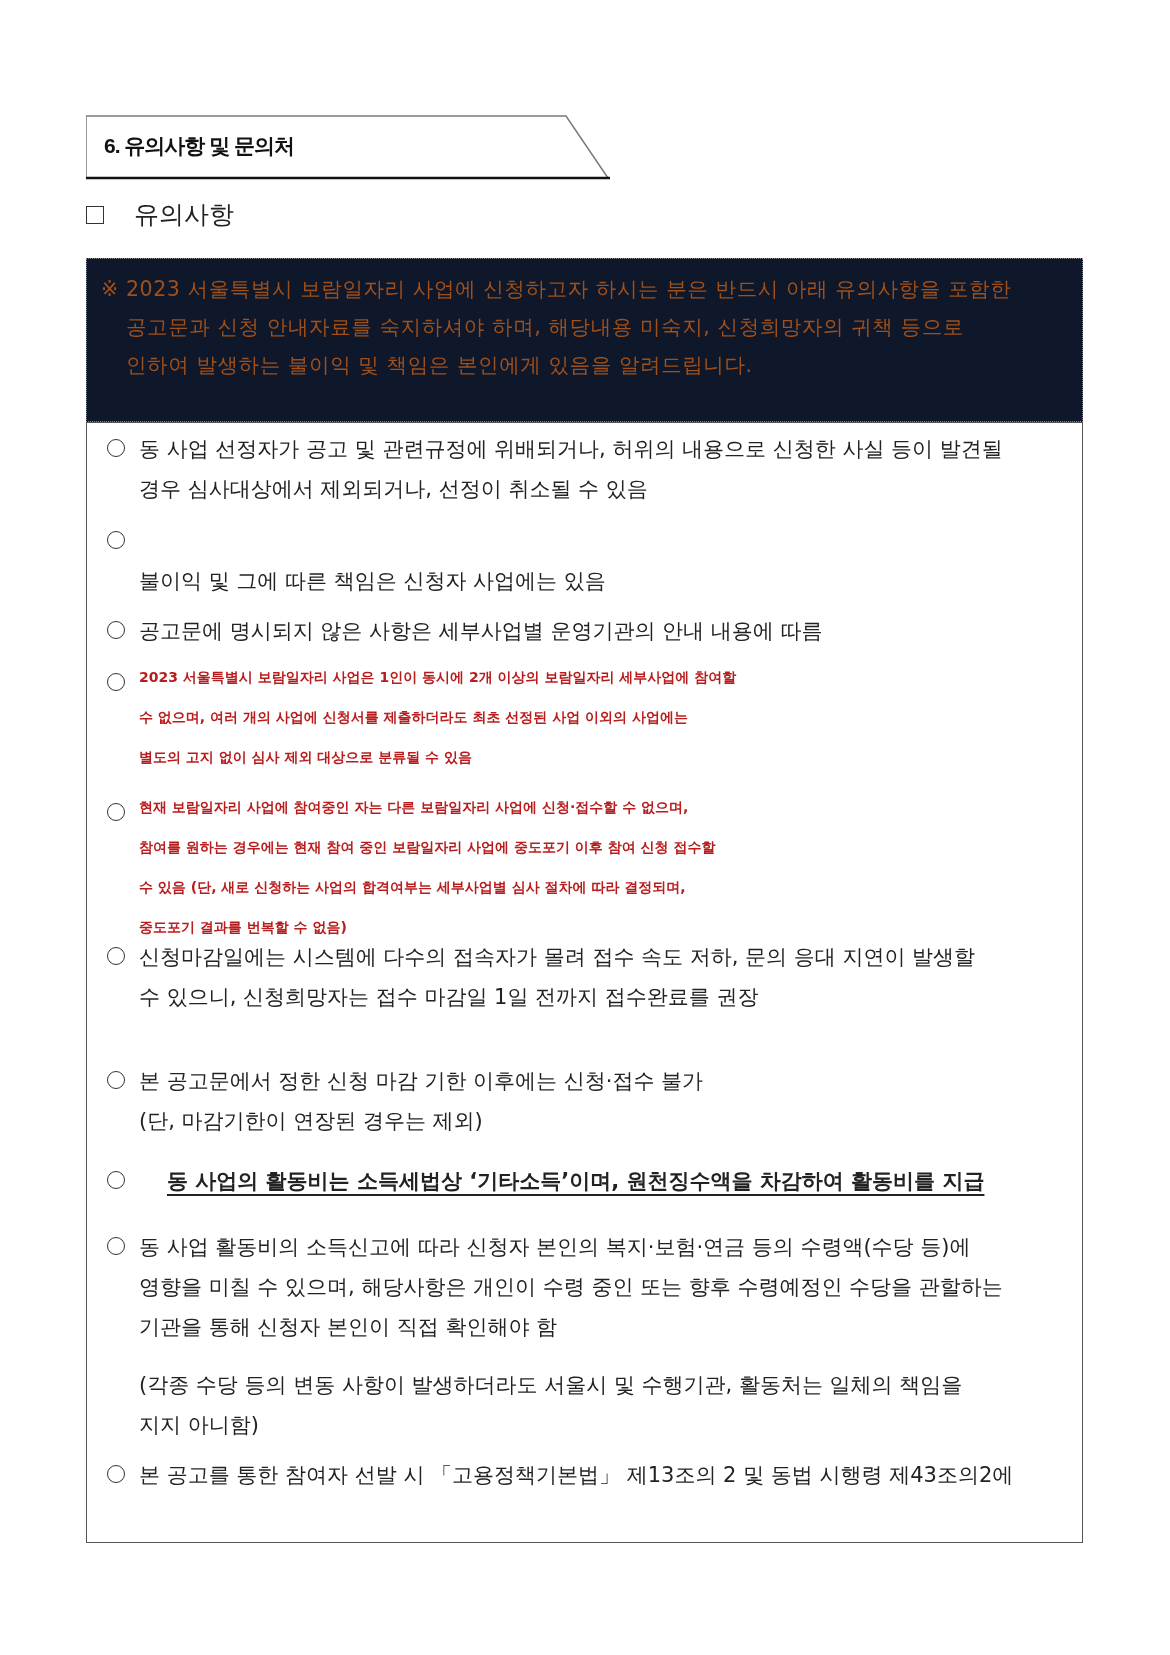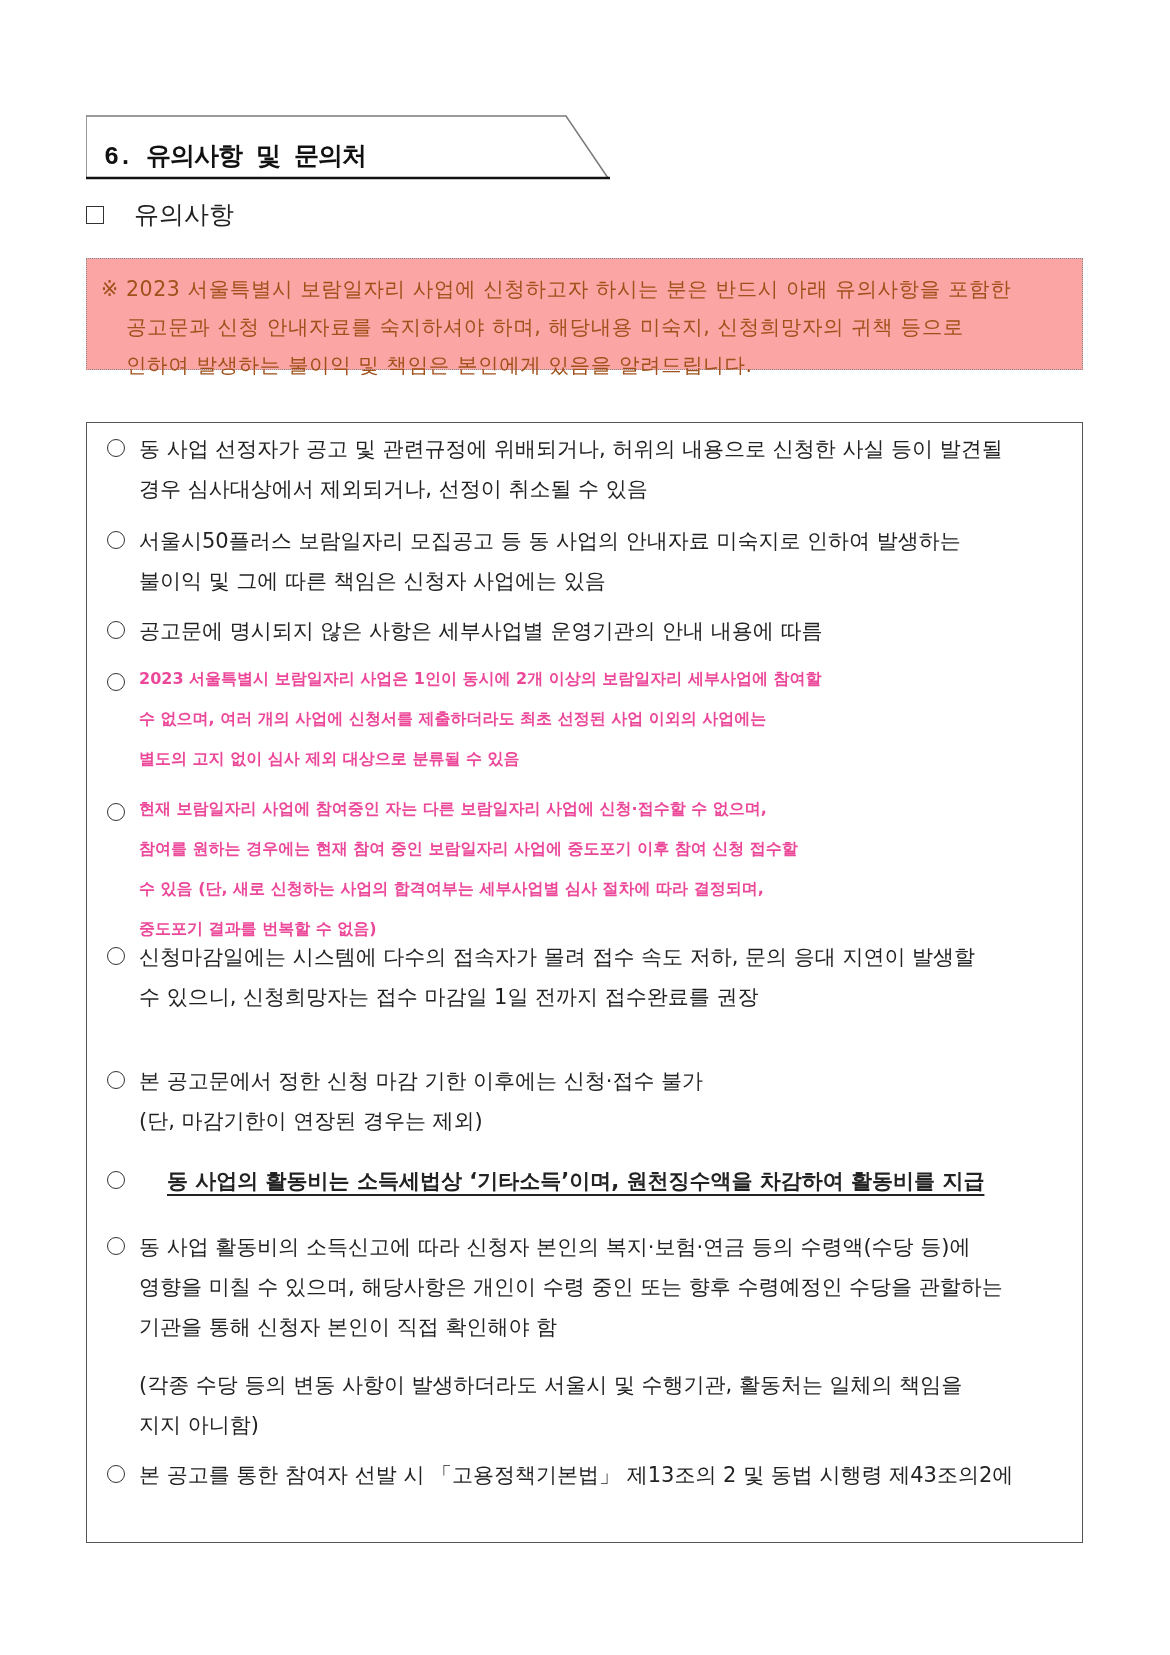--- a/index.html
+++ b/index.html
@@ -6,54 +6,54 @@
     body {
       width: 1170px; height: 1655px; position: relative; overflow: hidden;
       font-family: "DejaVu Sans", "Liberation Sans", sans-serif;
       color: #1a1a1a;
     }
     .section-header {
       position: absolute; left: 86px; top: 114px; width: 524px; height: 66px;
     }
     .section-header svg { position: absolute; left: 0; top: 0; }
     .section-title {
-      position: absolute; left: 18px; top: 25px;
-      font-size: 25px; font-weight: bold; letter-spacing: -1px; color: #111;
-      font-family: Liberation Mono, monospace;
+      position: absolute; left: 18px; top: 18px;
+      font-size: 21px; font-weight: bold; letter-spacing: -1px; color: #111;
+      font-family: Liberation Sans, sans-serif;
     }
     .subhead {
       position: absolute; left: 86px; top: 198px; display: flex; align-items: center;
       font-size: 25px; color: #222; gap: 16px;
     }
     .checkbox {
       width: 18px; height: 18px; border: 1.5px solid #333; margin-right: 14px; box-sizing: border-box;
     }
     .notice {
-      position: absolute; left: 86px; top: 258px; width: 997px; height: 112px;
-      background: #fca5a5; border: 1px dotted #8a8a8a; box-sizing: border-box; padding-left: 19px;
+      position: absolute; left: 86px; top: 258px; width: 997px; height: 164px;
+      background: #0f172a; border: 1px dotted #8a8a8a; box-sizing: border-box; padding-left: 19px;
     }
     .notice-line {
       position: absolute; left: 14px; font-size: 20.5px; color: #a0501a; white-space: nowrap;
       letter-spacing: 0.6px;
     }
     .notice-line.l1 { top: 16px; }
     .notice-line.l2 { top: 54px; left: 39px; }
     .notice-line.l3 { top: 92px; left: 39px; }
     .content-box {
       position: absolute; left: 86px; top: 422px; width: 997px; height: 1121px;
       border: 1.5px solid #555; box-sizing: border-box; padding-left: 25px;
     }
     .item { position: absolute; left: 20px; right: 18px; }
     .line { position: relative; height: 40px; font-size: 21px; white-space: nowrap; color: #222; }
     .line .txt { position: absolute; left: 32px; top: 4px; }
     .bullet {
       position: absolute; left: 0; top: 8px; width: 18px; height: 18px; border: 1.5px solid #333;
       border-radius: 50%; box-sizing: border-box;
     }
-    .bold .line { font-weight: bold; font-size: 16px; color: #ec4899; }
+    .bold .line { font-weight: bold; font-size: 14px; color: #b91c1c; }
     .underline .txt { text-decoration: underline; text-underline-offset: 6px; font-weight: bold; margin-left: 28px; }
   </style>
 </head>
 <body>
 
 <div class="section-header">
   <svg width="524" height="66">
     <polyline points="0,2 480,2 522,64" fill="none" stroke="#7a7a7a" stroke-width="1.5"></polyline>
     <line x1="0" y1="2" x2="0" y2="64" stroke="#7a7a7a" stroke-width="1.5"></line>
     <line x1="0" y1="64" x2="524" y2="64" stroke="#111" stroke-width="2.5"></line>
@@ -80,21 +80,20 @@
         <span class="txt">동 사업 선정자가 공고 및 관련규정에 위배되거나, 허위의 내용으로 신청한 사실 등이 발견될</span>
       </div>
     <div class="line">
         <span class="txt">경우 심사대상에서 제외되거나, 선정이 취소될 수 있음</span>
       </div>
   </div>
 
   <div class="item" style="top:100px;">
     <div class="line">
         <span class="bullet"></span>
-        <span class="txt">서울시50플러스 보람일자리 모집공고 등 동 사업의 안내자료 미숙지로 인하여 발생하는</span>
       </div>
     <div class="line">
         <span class="txt">불이익 및 그에 따른 책임은 신청자 사업에는 있음</span>
       </div>
   </div>
 
   <div class="item" style="top:190px;">
     <div class="line">
         <span class="bullet"></span>
         <span class="txt">공고문에 명시되지 않은 사항은 세부사업별 운영기관의 안내 내용에 따름</span>

